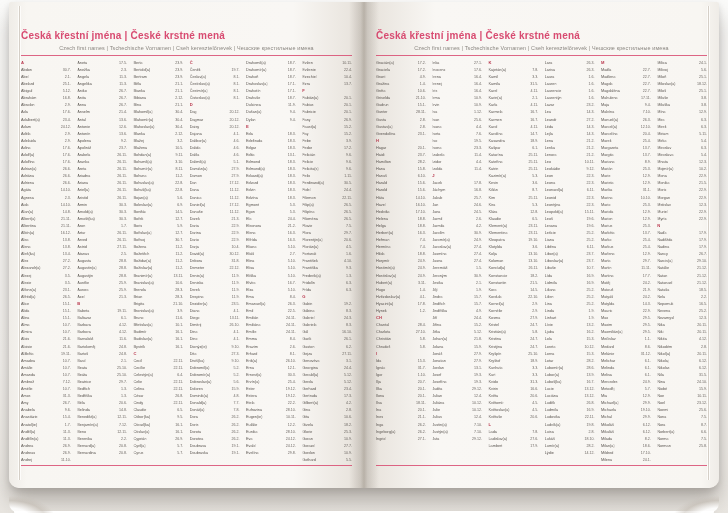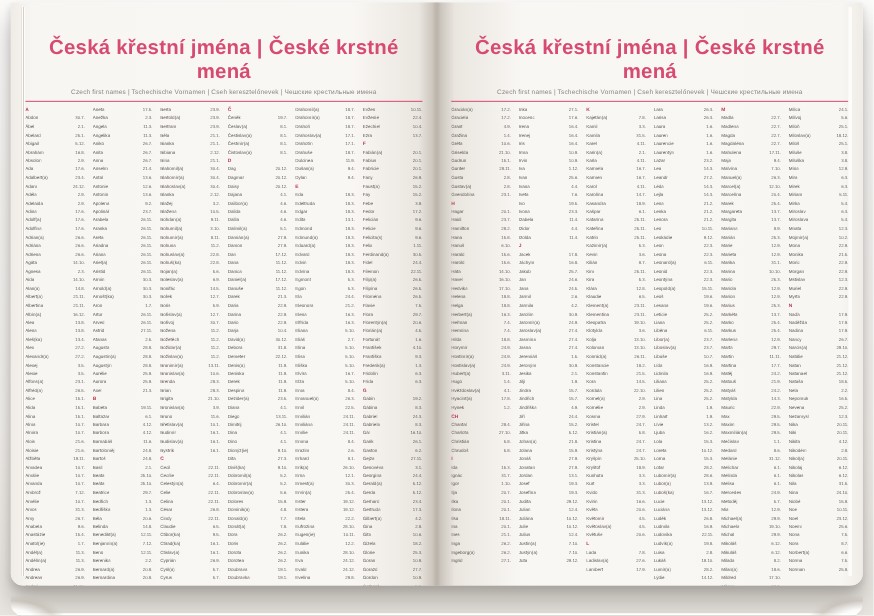--- a/index.html
+++ b/index.html
@@ -40,22 +40,22 @@
   .curl{position:absolute;bottom:0;width:56px;height:26px;z-index:4;pointer-events:none;}
   .curl.l{left:9px;background:radial-gradient(70px 34px at 0% 120%,rgba(255,255,255,.9) 30%,rgba(190,182,172,.45) 52%,rgba(0,0,0,0) 66%);border-radius:0 0 0 10px;}
   .curl.r{right:9px;background:radial-gradient(70px 34px at 100% 120%,rgba(255,255,255,.9) 30%,rgba(190,182,172,.45) 52%,rgba(0,0,0,0) 66%);border-radius:0 0 10px 0;}
   .fore-edge{
     position:absolute;top:4px;bottom:8px;width:3px;z-index:2;pointer-events:none;
     background:repeating-linear-gradient(90deg,#fdfcfa 0 1px,#d5cfc7 1px 1.6px);
   }
   .fore-edge.r{right:9px;} .fore-edge.l{left:9px;}
 
   .page-title{
-    text-align:center;color:var(--accent);font-weight:bold;
-    font-size:17px;letter-spacing:.2px;margin-top:12px;
+    color:var(--accent);font-weight:bold;
+    font-size:10px;letter-spacing:.2px;margin-top:12px;
   }
   .page-subtitle{
     text-align:center;color:#8a8680;font-size:5.4px;letter-spacing:.15px;margin-top:4px;
   }
   .rule{height:1px;background:var(--accent);margin-top:4px;opacity:.85;}
   .rule.bottom{margin-top:2px;}
   .cols-clip{height:404px;overflow:hidden;margin-top:3px;}
   .cols{
     width:200%;height:808px;transform:scale(.5);transform-origin:0 0;
     display:flex;gap:13px;

